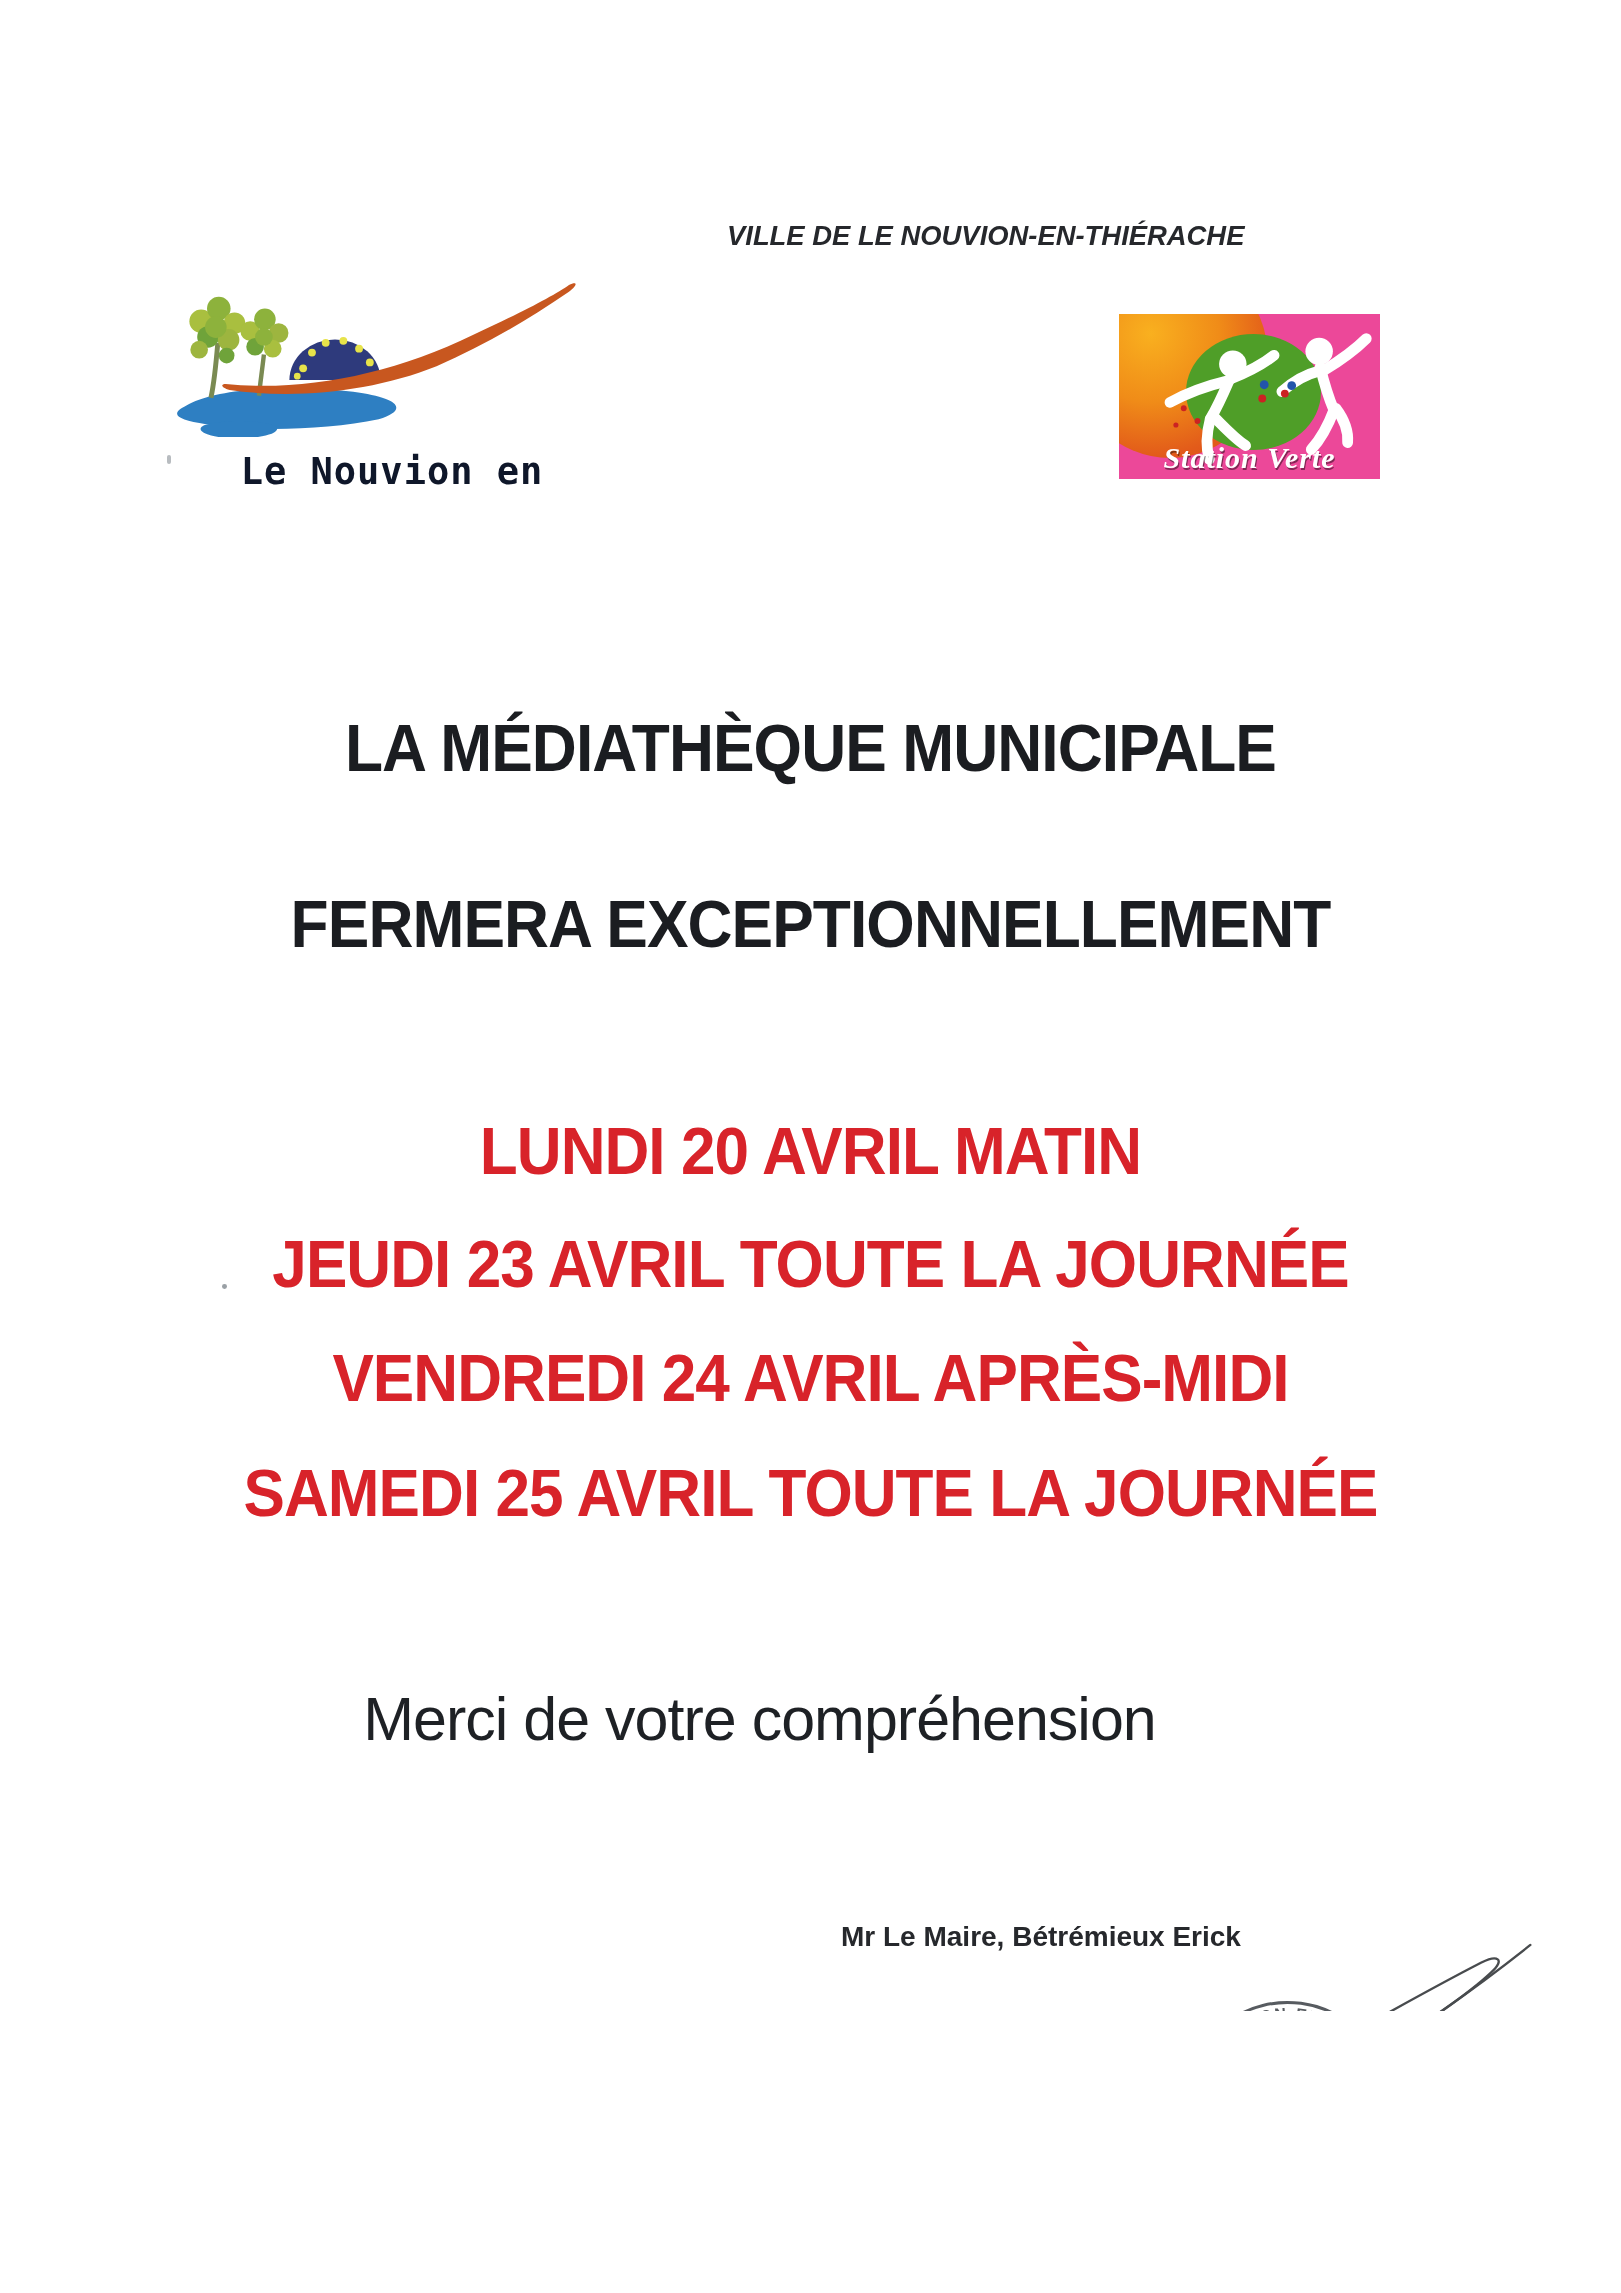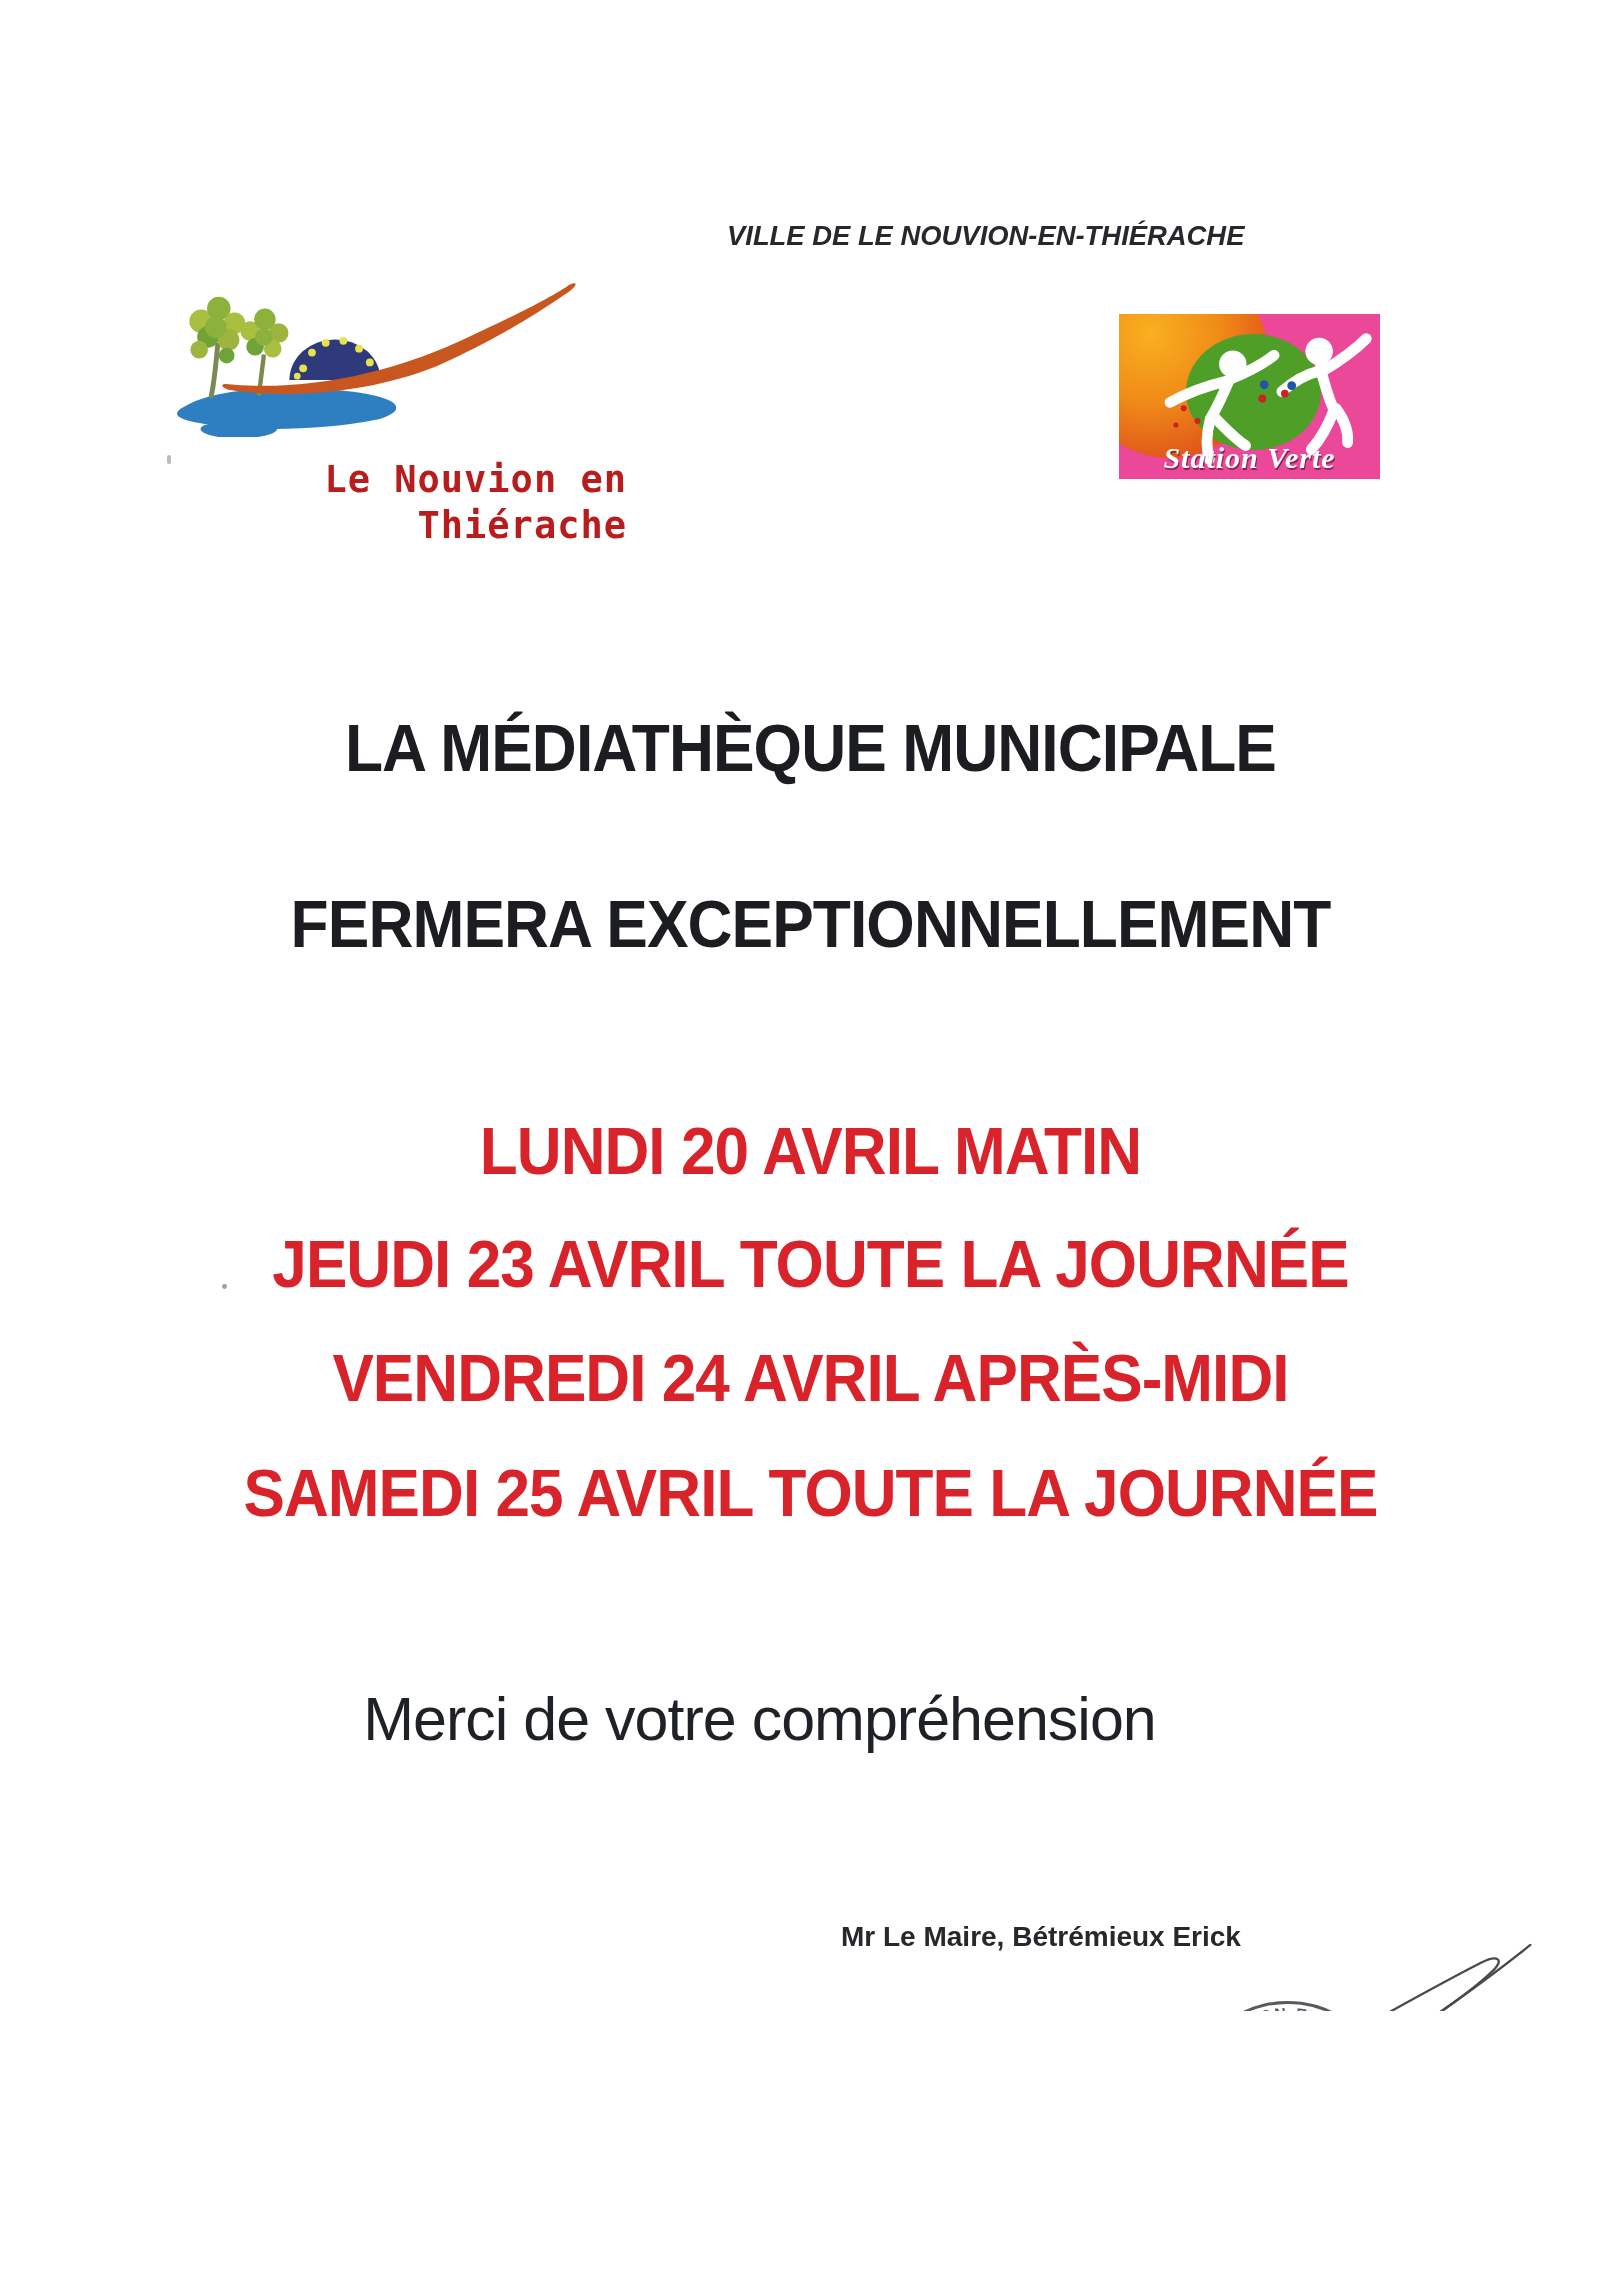--- a/index.html
+++ b/index.html
@@ -10,23 +10,23 @@
   .abs { position:absolute; }
 
   .doc-header {
     top:220px; left:727px; font-size:27.4px; font-weight:bold; font-style:italic;
     color:#26282c; white-space:nowrap;
   }
 
   
   .town-logo { left:157px; top:280px; width:470px; }
   .town-logo-text {
-    margin-top:16px; text-align:right;
+    margin-top:8px; text-align:center;
     font-family:"DejaVu Sans Mono", monospace; font-weight:bold;
-    font-size:37px; line-height:46px; color:#b91c1c; letter-spacing:1px;
+    font-size:37px; line-height:46px; color:#0f172a; letter-spacing:1px;
   }
 
   
   .station-logo {
     left:1119px; top:314px; width:261px; height:165px;
     background:#ec4899; overflow:hidden;
   }
   .station-orange {
     position:absolute; left:-47px; top:-57px; width:196px; height:201px;
     border-radius:50%;
@@ -127,21 +127,20 @@
           <circle cx="190" cy="62" r="4" fill="#e7e34a"></circle>
         <circle cx="206" cy="70" r="4" fill="#e7e34a"></circle>
           <circle cx="217" cy="84" r="4" fill="#e7e34a"></circle>
         <circle cx="143" cy="98" r="3.4" fill="#e7e34a"></circle>
       </g>
 
       <path fill="#c8571f" d="M70,106 C150,114 240,96 322,56 C372,33 406,15 420,5 C428,1 430,4 420,12 C372,45 330,68 285,88 C220,114 140,122 74,112 C66,110 64,106 70,106 Z"></path>
     </svg>
     <div class="town-logo-text">
       <div>Le Nouvion en</div>
-      <div>Thiérache</div>
     </div>
   </div>
 
   <div class="abs station-logo">
     <div class="station-orange"></div>
     <div class="station-green-disc"></div>
     <svg width="261" height="165" viewBox="0 0 266 168" style="position:absolute;left:0;top:0;">
       <g stroke="#ffffff" stroke-width="11" stroke-linecap="round" fill="none">
         <path d="M112,68 C106,82 100,95 93,107"></path>
         <path d="M52,90 C74,78 94,72 111,68"></path>

